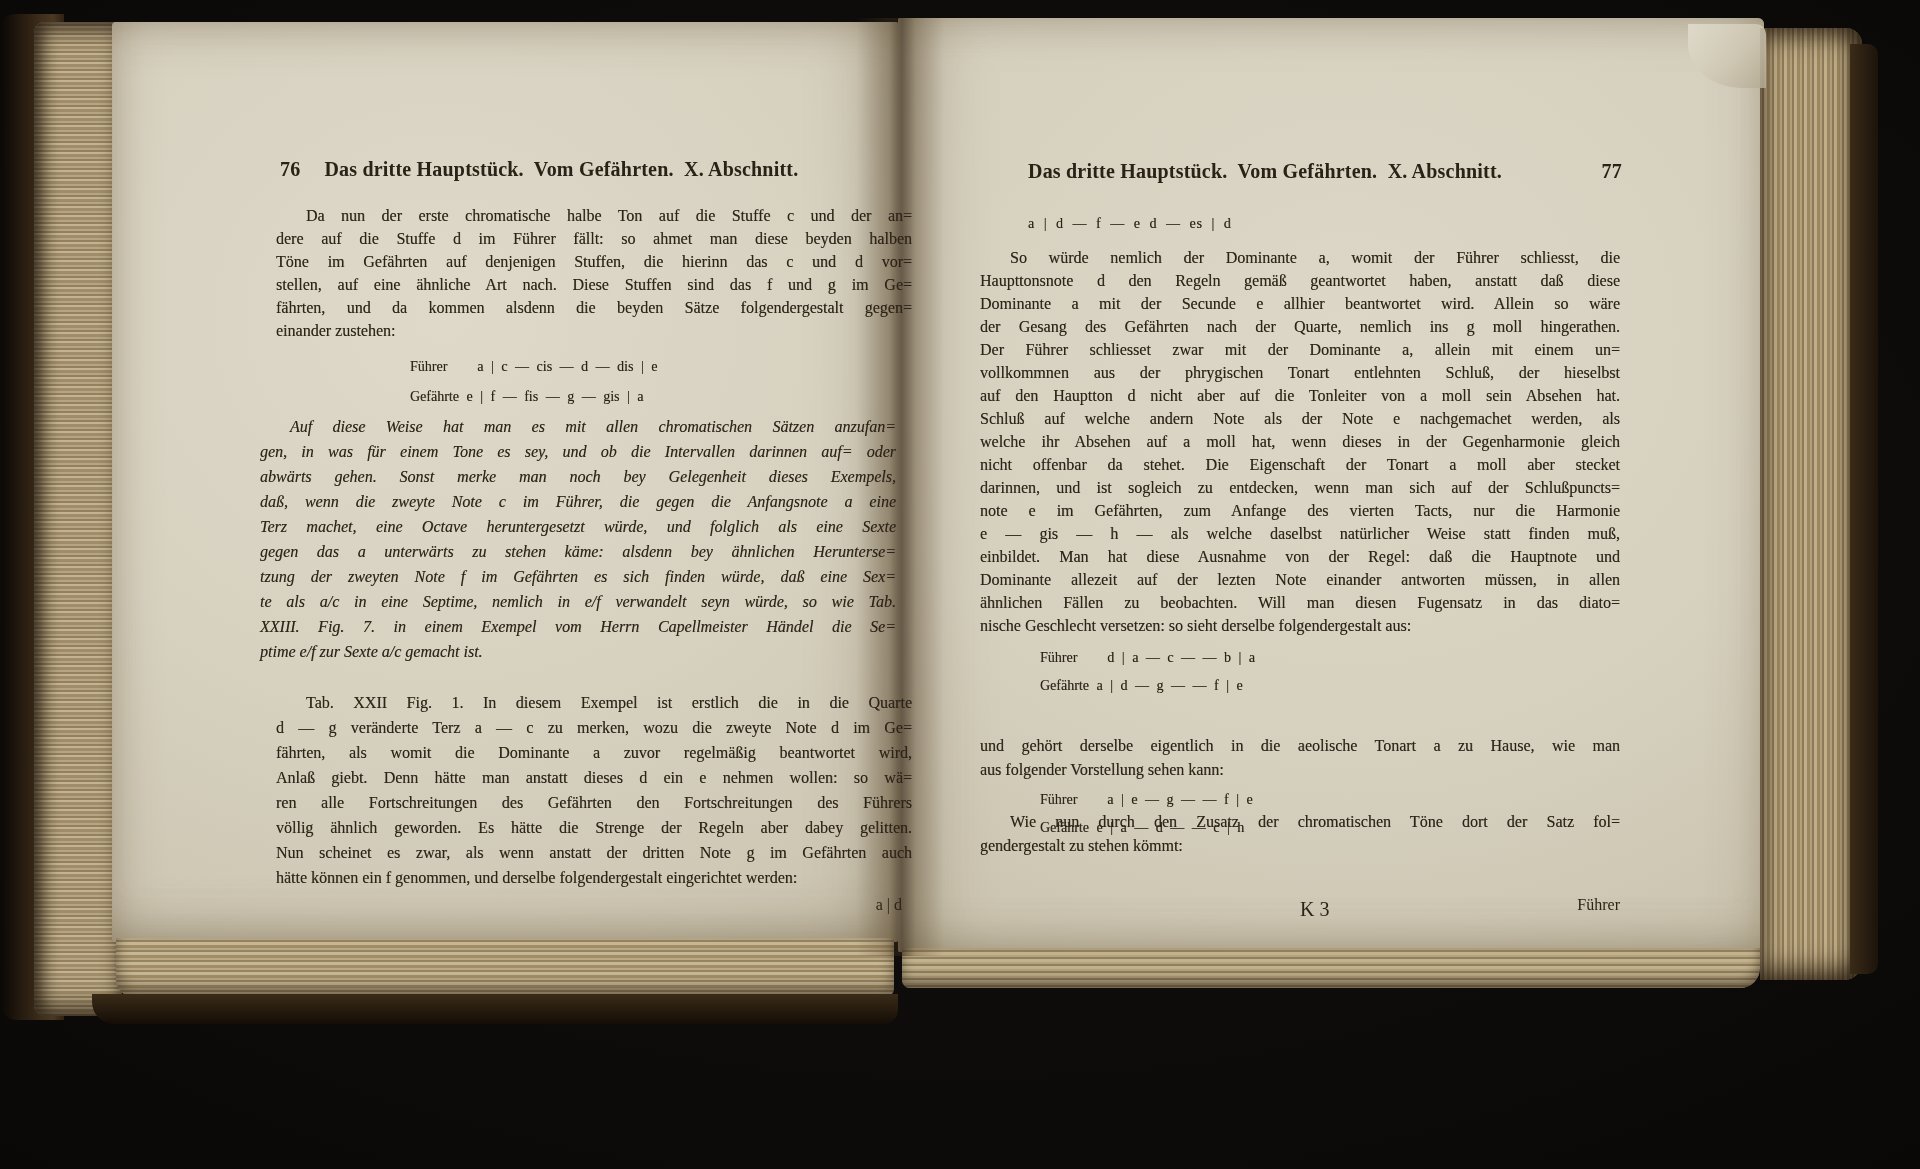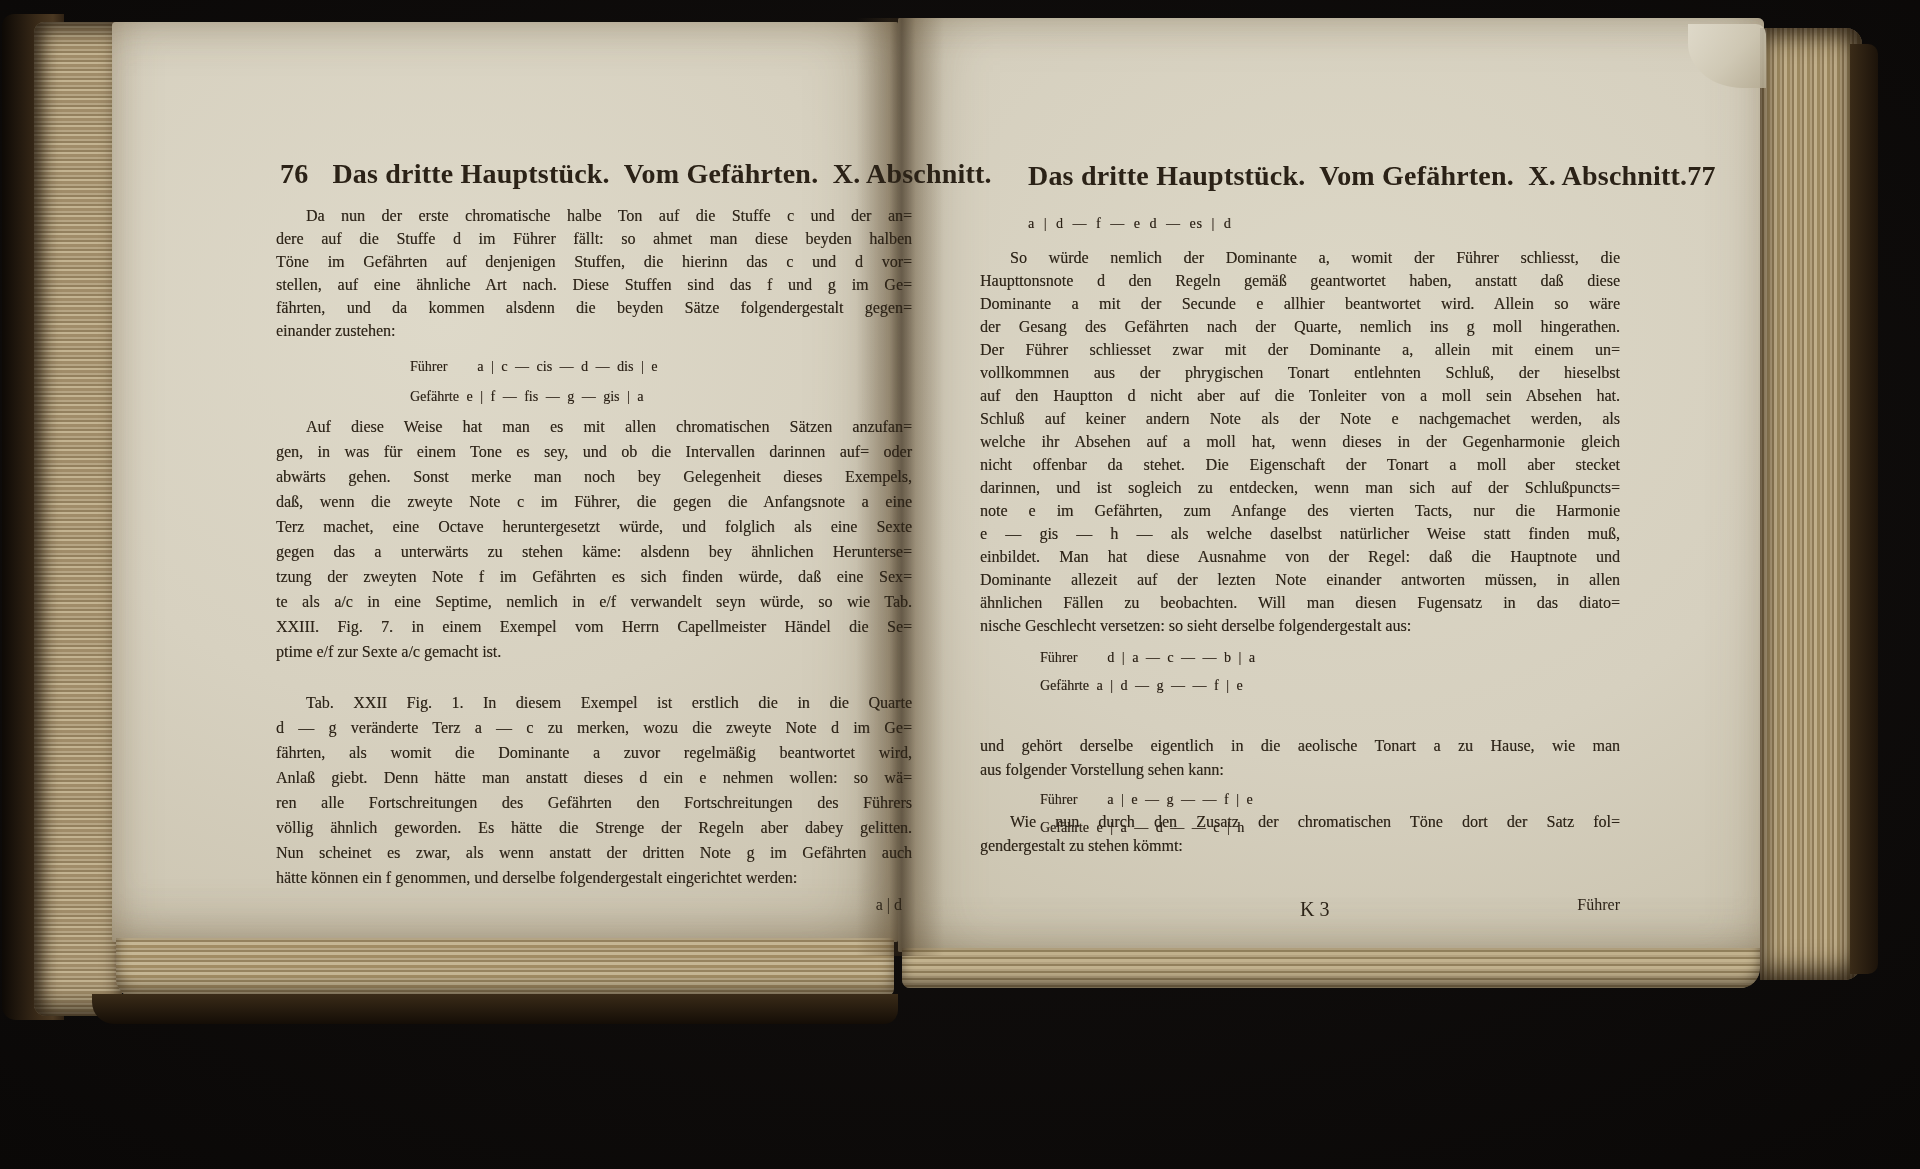--- a/index.html
+++ b/index.html
@@ -73,40 +73,40 @@
   }
   .edges-bottom-right {
     position:absolute; left:902px; top:948px; width:858px; height:40px;
     background:repeating-linear-gradient(to bottom,#b4a380 0 2px,#92805c 2px 4px,#c2b28e 4px 7px);
     border-radius:0 0 20px 8px;
     box-shadow:inset 0 -8px 12px rgba(30,20,10,.5);
   }
   
   .running-head {
     position:absolute; z-index:4; display:flex; align-items:baseline;
-    font-weight:bold; font-size:28px; letter-spacing:.2px; color:#2b2217;
+    font-weight:bold; font-size:20px; letter-spacing:.2px; color:#2b2217;
   }
   .running-head .head-text { white-space:pre; }
   .running-head.lp { left:280px; top:158px; width:632px; gap:24px; }
   .running-head.rp { left:982px; top:160px; width:640px; justify-content:space-between; }
   .running-head.rp .head-text { padding-left:46px; }
   .prose { position:absolute; z-index:4; font-size:16px; color:#2d2418;
            text-shadow:0.3px 0.3px 0.4px rgba(45,34,22,.45); }
   .prose .tline { text-align:justify; text-align-last:justify; }
   .prose .tline:last-child { text-align-last:left; }
   .prose.indent .tline:first-child { text-indent:30px; }
   .example { position:absolute; z-index:4; font-size:14px; color:#2c2217;
              text-shadow:0.3px 0.3px 0.4px rgba(45,34,22,.45); word-spacing:4px; }
   .example .tline { white-space:pre; text-align:left; }
   .catchword { position:absolute; z-index:4; font-size:16px; color:#2d2418; }
   .signature { position:absolute; z-index:4; font-size:20px; color:#2d2418; }
   
   #lp-para1 { left:276px; top:204px; width:636px; line-height:23px; }
   #lp-ex1   { left:410px; top:352px; line-height:30px; }
-  #lp-para2 { left:276px; top:414px; width:636px; line-height:25px; }
+  #lp-para2 { left:260px; top:414px; width:636px; line-height:25px;font-style:italic; }
   #lp-para3 { left:276px; top:690px; width:636px; line-height:25px; }
   #lp-catch { left:276px; top:896px; width:626px; text-align:right; }
   #rp-ex0   { left:1028px; top:210px; line-height:28px; letter-spacing:1px; }
   #rp-para1 { left:980px; top:246px; width:640px; line-height:23px; }
   #rp-ex2   { left:1040px; top:644px; line-height:28px; }
   #rp-para2 { left:980px; top:734px; width:640px; line-height:24px; }
   #rp-ex3   { left:1040px; top:786px; line-height:28px; }
   #rp-para3 { left:980px; top:798px; width:640px; line-height:24px;margin-top:12px; }
   #rp-sig   { left:1300px; top:898px; }
   #rp-catch { left:980px; top:896px; width:640px; text-align:right; }
@@ -175,21 +175,21 @@
       <div class="tline">a | d — f — e d — es | d</div>
     </div>
   <div id="rp-para1" class="prose indent">
       <div class="tline">So würde nemlich der Dominante a, womit der Führer schliesst, die</div>
       <div class="tline">Haupttonsnote d den Regeln gemäß geantwortet haben, anstatt daß diese</div>
       <div class="tline">Dominante a mit der Secunde e allhier beantwortet wird.  Allein so wäre</div>
       <div class="tline">der Gesang des Gefährten nach der Quarte, nemlich ins g moll hingerathen.</div>
       <div class="tline">Der Führer schliesset zwar mit der Dominante a, allein mit einem un=</div>
       <div class="tline">vollkommnen aus der phrygischen Tonart entlehnten Schluß, der hieselbst</div>
       <div class="tline">auf den Hauptton d nicht aber auf die Tonleiter von a moll sein Absehen hat.</div>
-      <div class="tline">Schluß auf keiner andern Note als der Note e nachgemachet werden, als</div>
+      <div class="tline">Schluß auf welche andern Note als der Note e nachgemachet werden, als</div>
       <div class="tline">welche ihr Absehen auf a moll hat, wenn dieses in der Gegenharmonie gleich</div>
       <div class="tline">nicht offenbar da stehet.  Die Eigenschaft der Tonart a moll aber stecket</div>
       <div class="tline">darinnen, und ist sogleich zu entdecken, wenn man sich auf der Schlußpuncts=</div>
       <div class="tline">note e im Gefährten, zum Anfange des vierten Tacts, nur die Harmonie</div>
       <div class="tline">e — gis — h — als welche daselbst natürlicher Weise statt finden muß,</div>
       <div class="tline">einbildet.  Man hat diese Ausnahme von der Regel: daß die Hauptnote und</div>
       <div class="tline">Dominante allezeit auf der lezten Note einander antworten müssen, in allen</div>
       <div class="tline">ähnlichen Fällen zu beobachten.  Will man diesen Fugensatz in das diato=</div>
       <div class="tline">nische Geschlecht versetzen: so sieht derselbe folgendergestalt aus:</div>
     </div>

